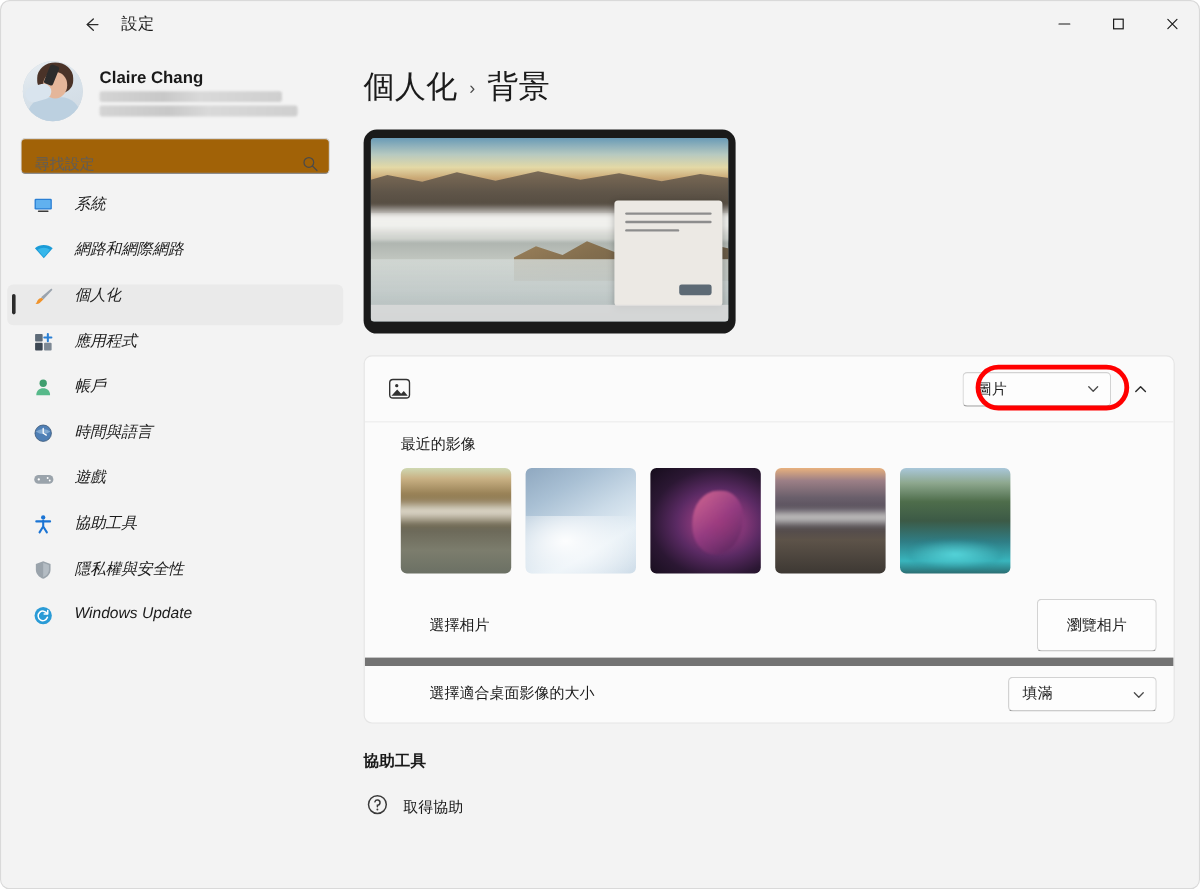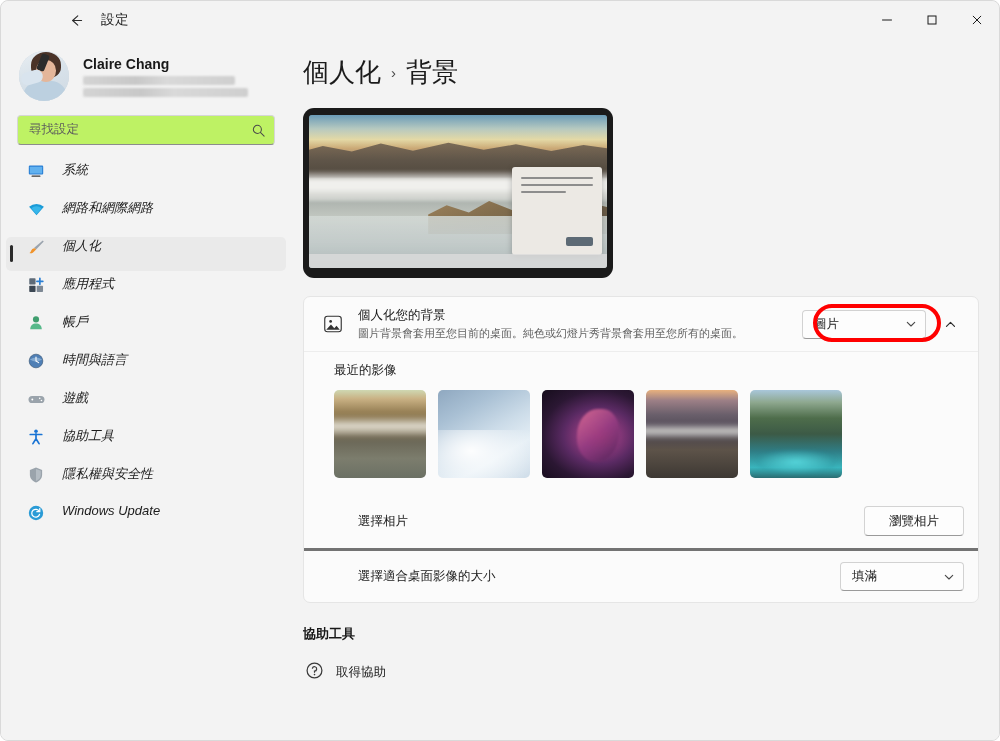--- a/index.html
+++ b/index.html
@@ -144,29 +144,28 @@
     border-radius: 2px;
     background: linear-gradient(90deg,#d4d4d4 0%, #c8c8c8 35%, #d9d9d9 55%, #cfcfcf 100%);
     filter: blur(1.1px);
   }
   .blur-bar.b1 { width: 152px; }
   .blur-bar.b2 { width: 165px; }
 
   .search-wrap {
     margin: 14px 16px 0 16px;
     height: 30px;
-    background: #bef264;
+    background: #a16207;
     border: 1px solid #d6d6d6;
     border-bottom-color: #8c8c8c;
     border-radius: 4px;
     display: flex;
-    align-items: center;
+    align-items: flex-end;
     padding: 0 8px 0 11px;
     box-sizing: border-box;
-    font-family: Liberation Mono, monospace;
   }
   .search-input {
     flex: 1;
     border: none;
     outline: none;
     background: transparent;
     font-family: inherit;
     font-size: 12.5px;
     color: #1b1b1b;
     padding: 0;
@@ -332,21 +331,21 @@
     border-radius: 7px;
     overflow: hidden;
   }
   .row {
     display: flex;
     align-items: center;
     padding: 0 14px;
     min-height: 54px;
     box-sizing: border-box;
   }
-  .row + .row { border-top: 3px solid #737373; font-family: Liberation Mono, monospace; }
+  .row + .row { border-top: 7px solid #737373; font-family: Liberation Mono, monospace; }
   .row-icon {
     width: 30px;
     flex: 0 0 auto;
     display: flex;
     align-items: center;
     justify-content: center;
   }
   .row-texts {
     margin-left: 10px;
     display: flex;
@@ -387,21 +386,21 @@
     cursor: pointer;
     font-size: 12.5px;
     color: #1b1b1b;
   }
   .combo .chev {
     margin-left: auto;
     display: flex;
   }
   .btn {
     min-width: 100px;
-    height: 30px;
+    height: 44px;
     padding: 0 16px;
     background: #fdfdfd;
     border: 1px solid #d3d3d3;
     border-bottom-color: #9a9a9a;
     border-radius: 4px;
     font-family: inherit;
     font-size: 12.5px;
     color: #1b1b1b;
     cursor: pointer;
   }
@@ -725,24 +724,20 @@
     <div class="card">
 
       <div class="row">
         <span class="row-icon">
           <svg width="22" height="22" viewBox="0 0 24 24">
             <rect x="3" y="3.6" width="18" height="16.8" rx="3" fill="none" stroke="#323232" stroke-width="1.25"></rect>
             <circle cx="9.4" cy="9.2" r="1.5" fill="#323232"></circle>
             <path d="M4.6 18.4 L9.8 12.6 L13.4 16.6 L15.8 14 L19.4 18.4 Z" fill="#323232"></path>
           </svg>
         </span>
-        <span class="row-texts">
-          <span class="row-title">個人化您的背景</span>
-          <span class="row-desc">圖片背景會套用至您目前的桌面。純色或幻燈片秀背景會套用至您所有的桌面。</span>
-        </span>
         <span class="row-right">
           <span class="combo">
             <span>圖片</span>
             <span class="chev">
               <svg width="12" height="12" viewBox="0 0 12 12">
                 <path d="M2.3 4.3 L6 8 L9.7 4.3" fill="none" stroke="#4a4a4a" stroke-width="1.1" stroke-linecap="round" stroke-linejoin="round"></path>
               </svg>
             </span>
           </span>
           <span class="chev-expand">

